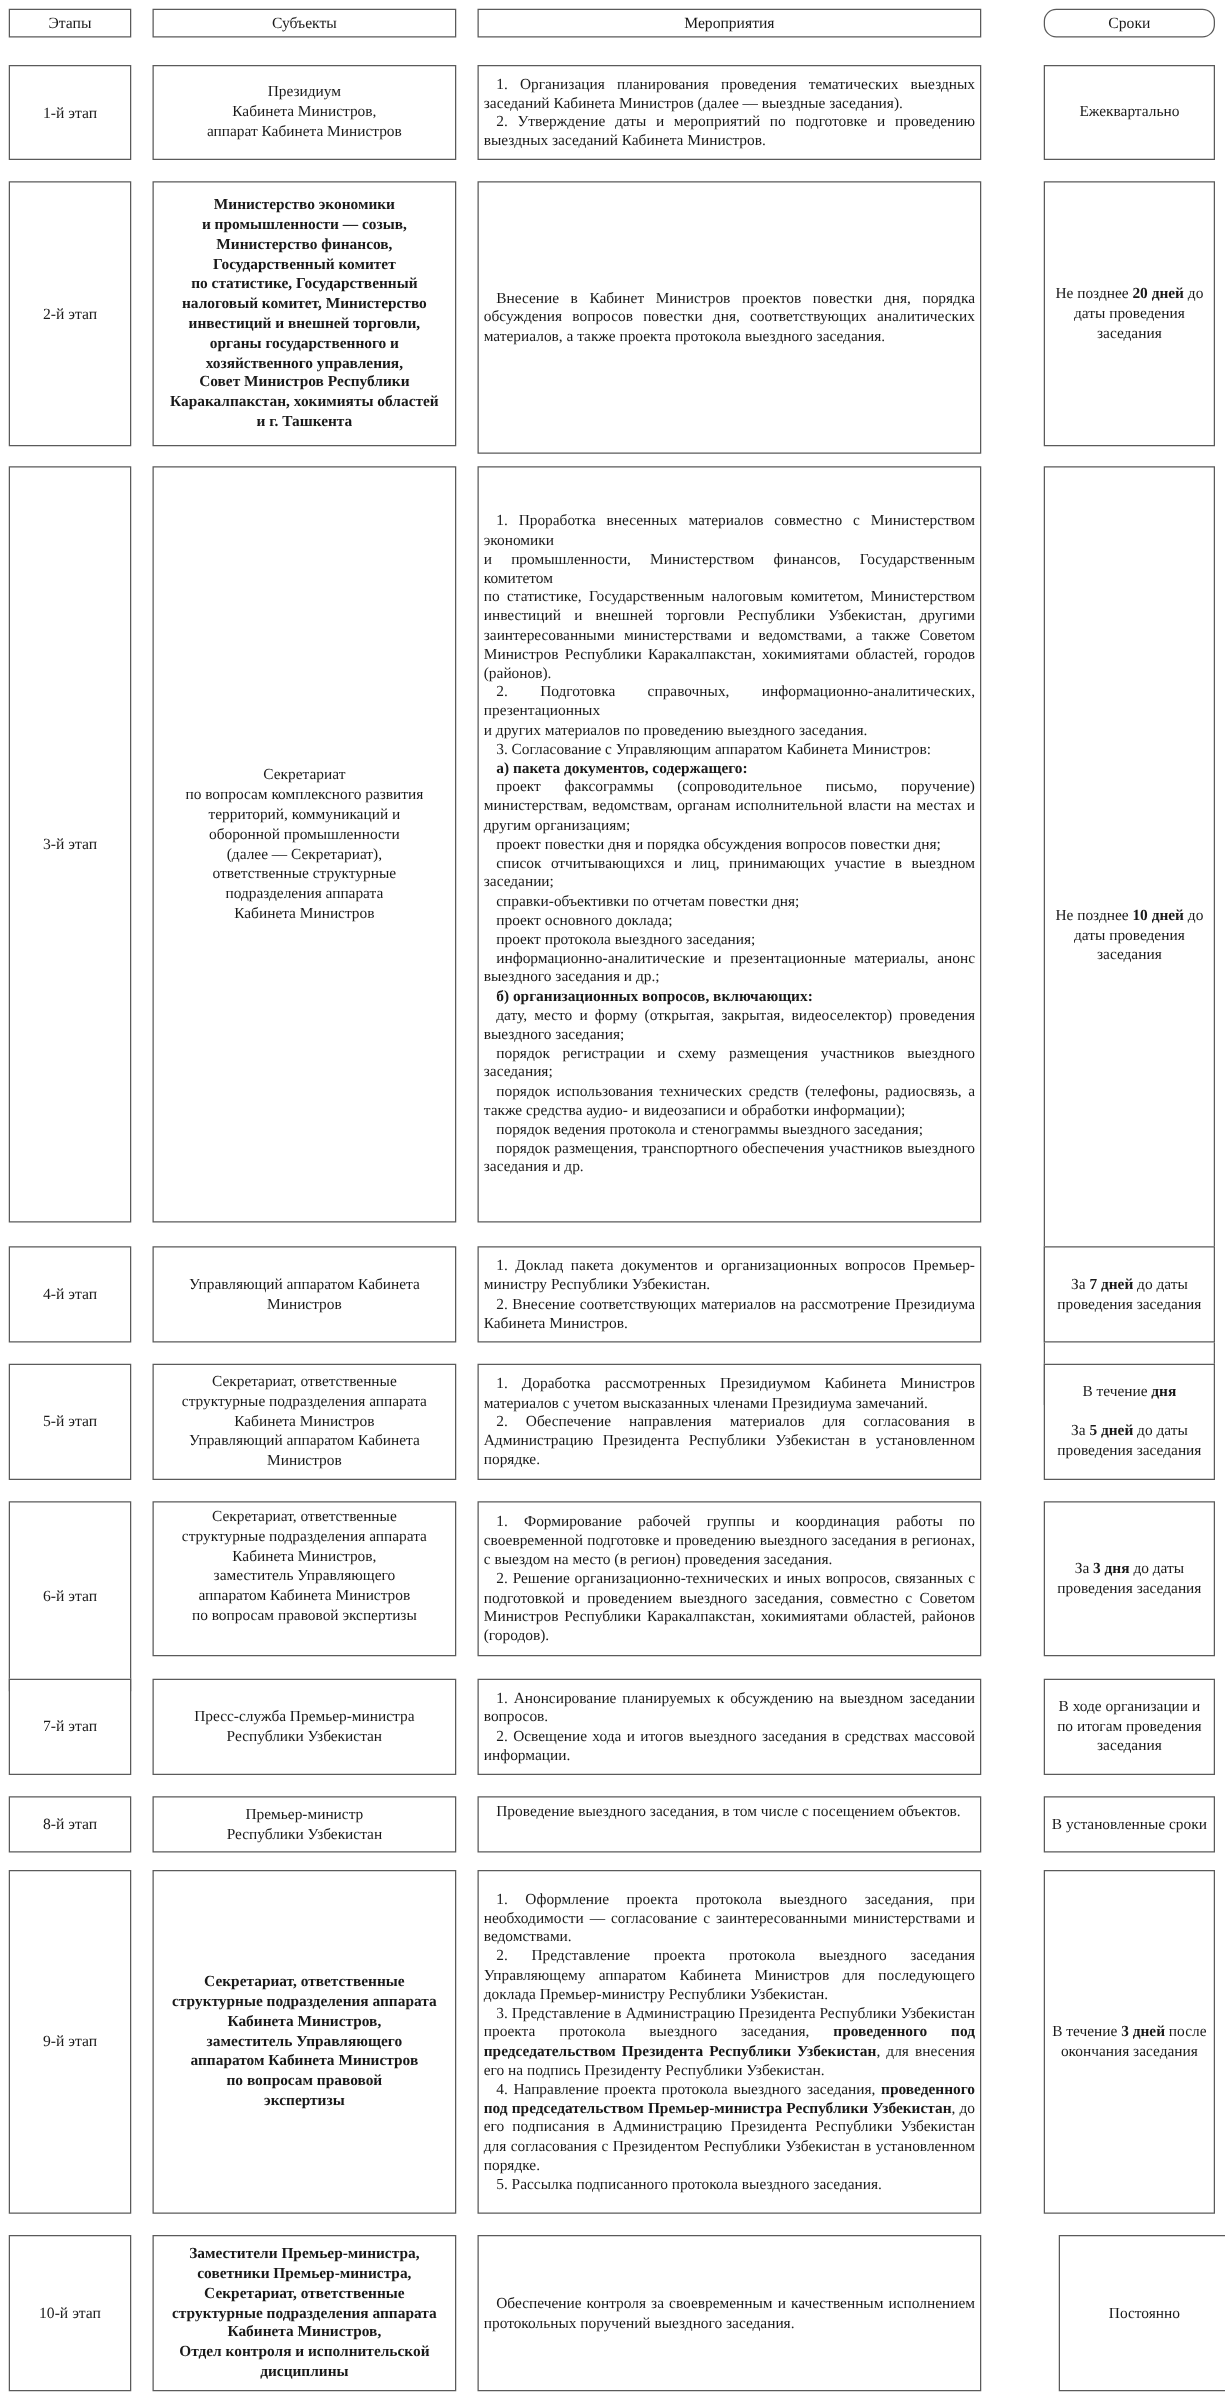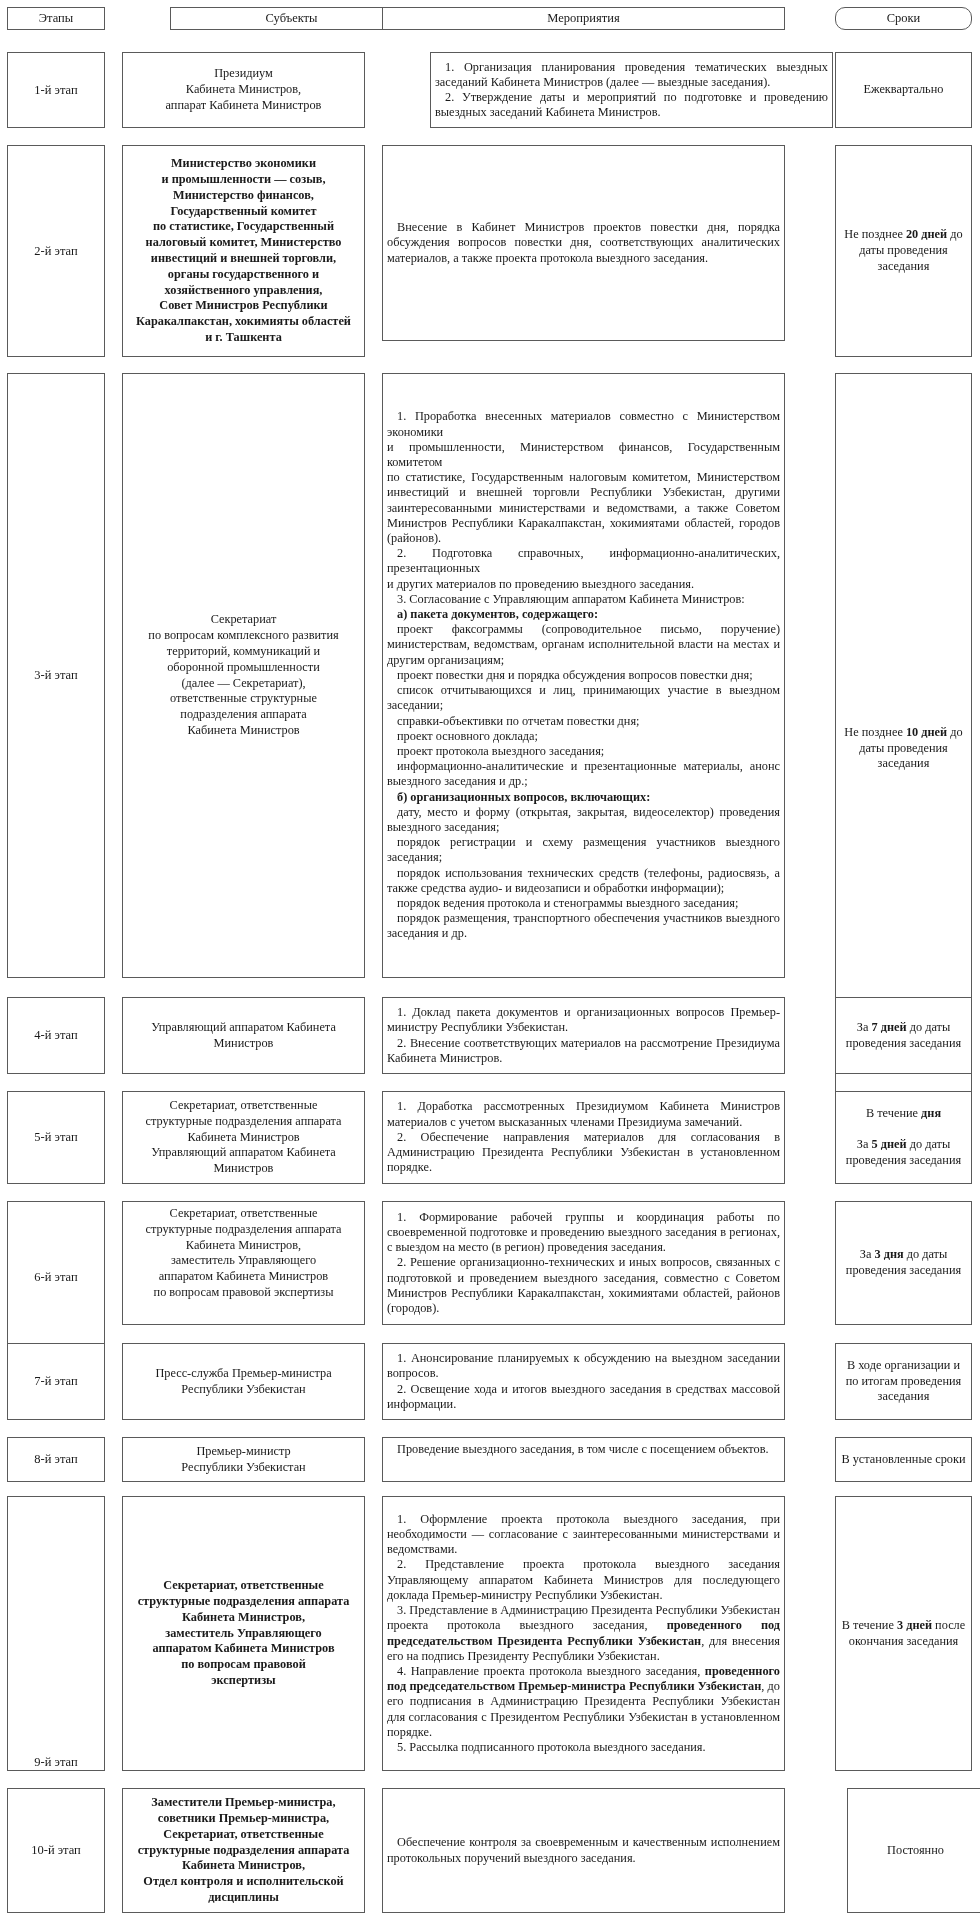--- a/index.html
+++ b/index.html
@@ -22,37 +22,37 @@
   .term p { margin: 0; }
   .term p + p { margin-top: 15px; }
   b { font-weight: bold; }
 </style>
 </head>
 <body>
 
 <div class="box c1 hdr" style="top:7px;height:23px;">
     <span>Этапы</span>
   </div>
-<div class="box c2 hdr" style="top:7px;height:23px;margin-left:48px;">
+<div class="box c2 hdr" style="top:7px;height:23px;">
     <span>Субъекты</span>
   </div>
 <div class="box c3 hdr" style="top:7px;height:23px;">
     <span>Мероприятия</span>
   </div>
 <div class="box c4 hdr" style="top:7px;height:23px;border-radius:10px;">
     <span>Сроки</span>
   </div>
 
 <div class="box c1 stage" style="top:52px;height:76px;">
     <span>1-й этап</span>
   </div>
 <div class="box c2 subj" style="top:52px;height:76px;"><span>Президиум
 Кабинета Министров,
 аппарат Кабинета Министров</span></div>
-<div class="box c3" style="top:52px;height:76px;margin-left:48px;">
+<div class="box c3" style="top:52px;height:76px;">
   <div class="act">
     <p>1. Организация планирования проведения тематических выездных заседаний Кабинета Министров (далее — выездные заседания).</p>
     <p>2. Утверждение даты и мероприятий по подготовке и проведению выездных заседаний Кабинета Министров.</p>
   </div>
 </div>
 <div class="box c4 term" style="top:52px;height:76px;">
     <p><span>Ежеквартально</span></p>
   </div>
 
 <div class="box c1 stage" style="top:145px;height:212px;">
@@ -63,21 +63,21 @@
 Министерство финансов,
 Государственный комитет
 по статистике, Государственный
 налоговый комитет, Министерство
 инвестиций и внешней торговли,
 органы государственного и
 хозяйственного управления,
 Совет Министров Республики
 Каракалпакстан, хокимияты областей
 и г. Ташкента</span></div>
-<div class="box c3" style="top:145px;height:196px;">
+<div class="box c3" style="top:145px;height:218px;">
   <div class="act">
       <p>Внесение в Кабинет Министров проектов повестки дня, порядка обсуждения вопросов повестки дня, соответствующих аналитических материалов, а также проекта протокола выездного заседания.</p>
     </div>
 </div>
 <div class="box c4 term" style="top:145px;height:212px;">
   <p><span>Не позднее </span><b>20 дней</b><span> до даты проведения заседания</span></p>
 </div>
 
 <div class="box c1 stage" style="top:373px;height:605px;">
     <span>3-й этап</span>
@@ -195,21 +195,21 @@
 Республики Узбекистан</span></div>
 <div class="box c3" style="top:1437px;height:45px;align-items:flex-start;padding-top:4px;">
   <div class="act">
       <p>Проведение выездного заседания, в том числе с посещением объектов.</p>
     </div>
 </div>
 <div class="box c4 term" style="top:1437px;height:45px;">
   <p>В установленные сроки</p>
 </div>
 
-<div class="box c1 stage" style="top:1496px;height:275px;align-items:flex-end;">
+<div class="box c1 stage" style="top:1496px;height:275px;">
     <span>9-й этап</span>
   </div>
 <div class="box c2 subj bold" style="top:1496px;height:275px;"><span>Секретариат, ответственные
 структурные подразделения аппарата
 Кабинета Министров,
 заместитель Управляющего
 аппаратом Кабинета Министров
 по вопросам правовой
 экспертизы</span></div>
 <div class="box c3" style="top:1496px;height:275px;">

